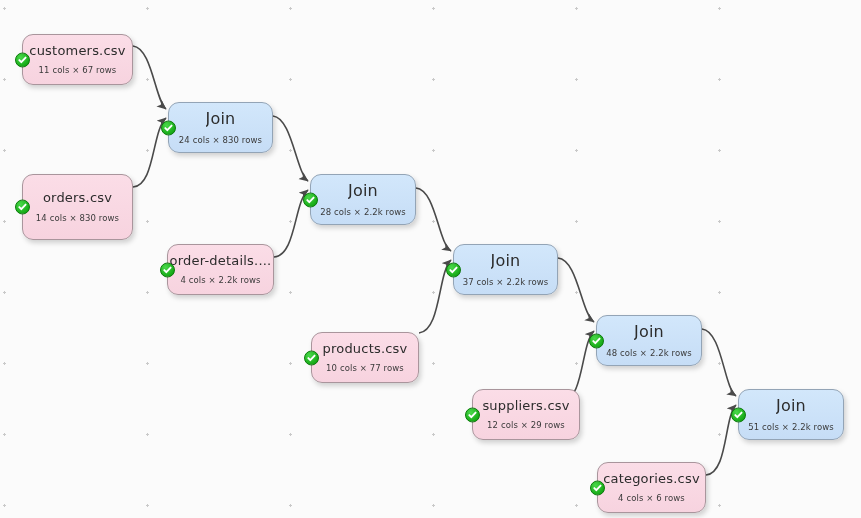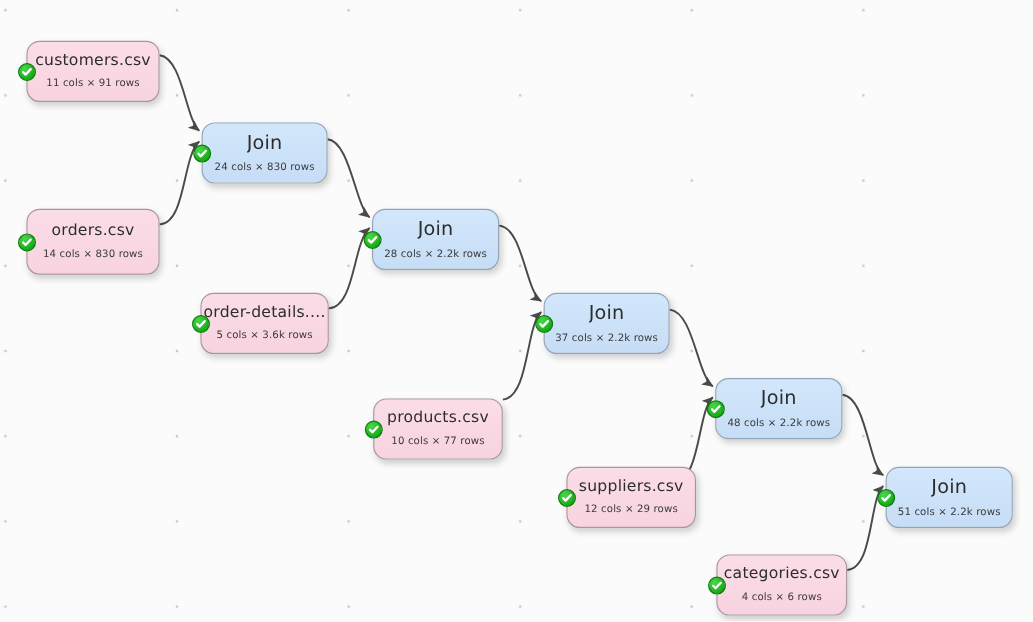--- a/index.html
+++ b/index.html
@@ -110,23 +110,23 @@
   </svg>
 
   <div id="node-layer">
       <div class="node source" style="left: 22px; top: 22px; width: 111px; height: 51px;">
         <div class="status-badge">
           <svg width="11" height="11" viewBox="0 0 11 11">
             <path d="M2.3 5.6 L4.3 7.7 L8.6 3.1" fill="none" stroke="#ffffff" stroke-width="1.9" stroke-linecap="round" stroke-linejoin="round"></path>
           </svg>
         </div>
         <div class="node-title">customers.csv</div>
-        <div class="node-sub">11 cols × 91 rows</div>
-      </div>
-      <div class="node source" style="left: 22px; top: 162px; width: 111px; height: 55px;">
+        <div class="node-sub">11 cols × 67 rows</div>
+      </div>
+      <div class="node source" style="left: 22px; top: 162px; width: 111px; height: 66px;">
         <div class="status-badge">
           <svg width="11" height="11" viewBox="0 0 11 11">
             <path d="M2.3 5.6 L4.3 7.7 L8.6 3.1" fill="none" stroke="#ffffff" stroke-width="1.9" stroke-linecap="round" stroke-linejoin="round"></path>
           </svg>
         </div>
         <div class="node-title">orders.csv</div>
         <div class="node-sub">14 cols × 830 rows</div>
       </div>
       <div class="node op" style="left: 168px; top: 90px; width: 105px; height: 51px;">
         <div class="status-badge">
@@ -137,21 +137,21 @@
         <div class="node-title">Join</div>
         <div class="node-sub">24 cols × 830 rows</div>
       </div>
       <div class="node source" style="left: 167px; top: 232px; width: 107px; height: 51px;">
         <div class="status-badge">
           <svg width="11" height="11" viewBox="0 0 11 11">
             <path d="M2.3 5.6 L4.3 7.7 L8.6 3.1" fill="none" stroke="#ffffff" stroke-width="1.9" stroke-linecap="round" stroke-linejoin="round"></path>
           </svg>
         </div>
         <div class="node-title">order-details....</div>
-        <div class="node-sub">5 cols × 3.6k rows</div>
+        <div class="node-sub">4 cols × 2.2k rows</div>
       </div>
       <div class="node op" style="left: 310px; top: 162px; width: 106px; height: 51px;">
         <div class="status-badge">
           <svg width="11" height="11" viewBox="0 0 11 11">
             <path d="M2.3 5.6 L4.3 7.7 L8.6 3.1" fill="none" stroke="#ffffff" stroke-width="1.9" stroke-linecap="round" stroke-linejoin="round"></path>
           </svg>
         </div>
         <div class="node-title">Join</div>
         <div class="node-sub">28 cols × 2.2k rows</div>
       </div>

